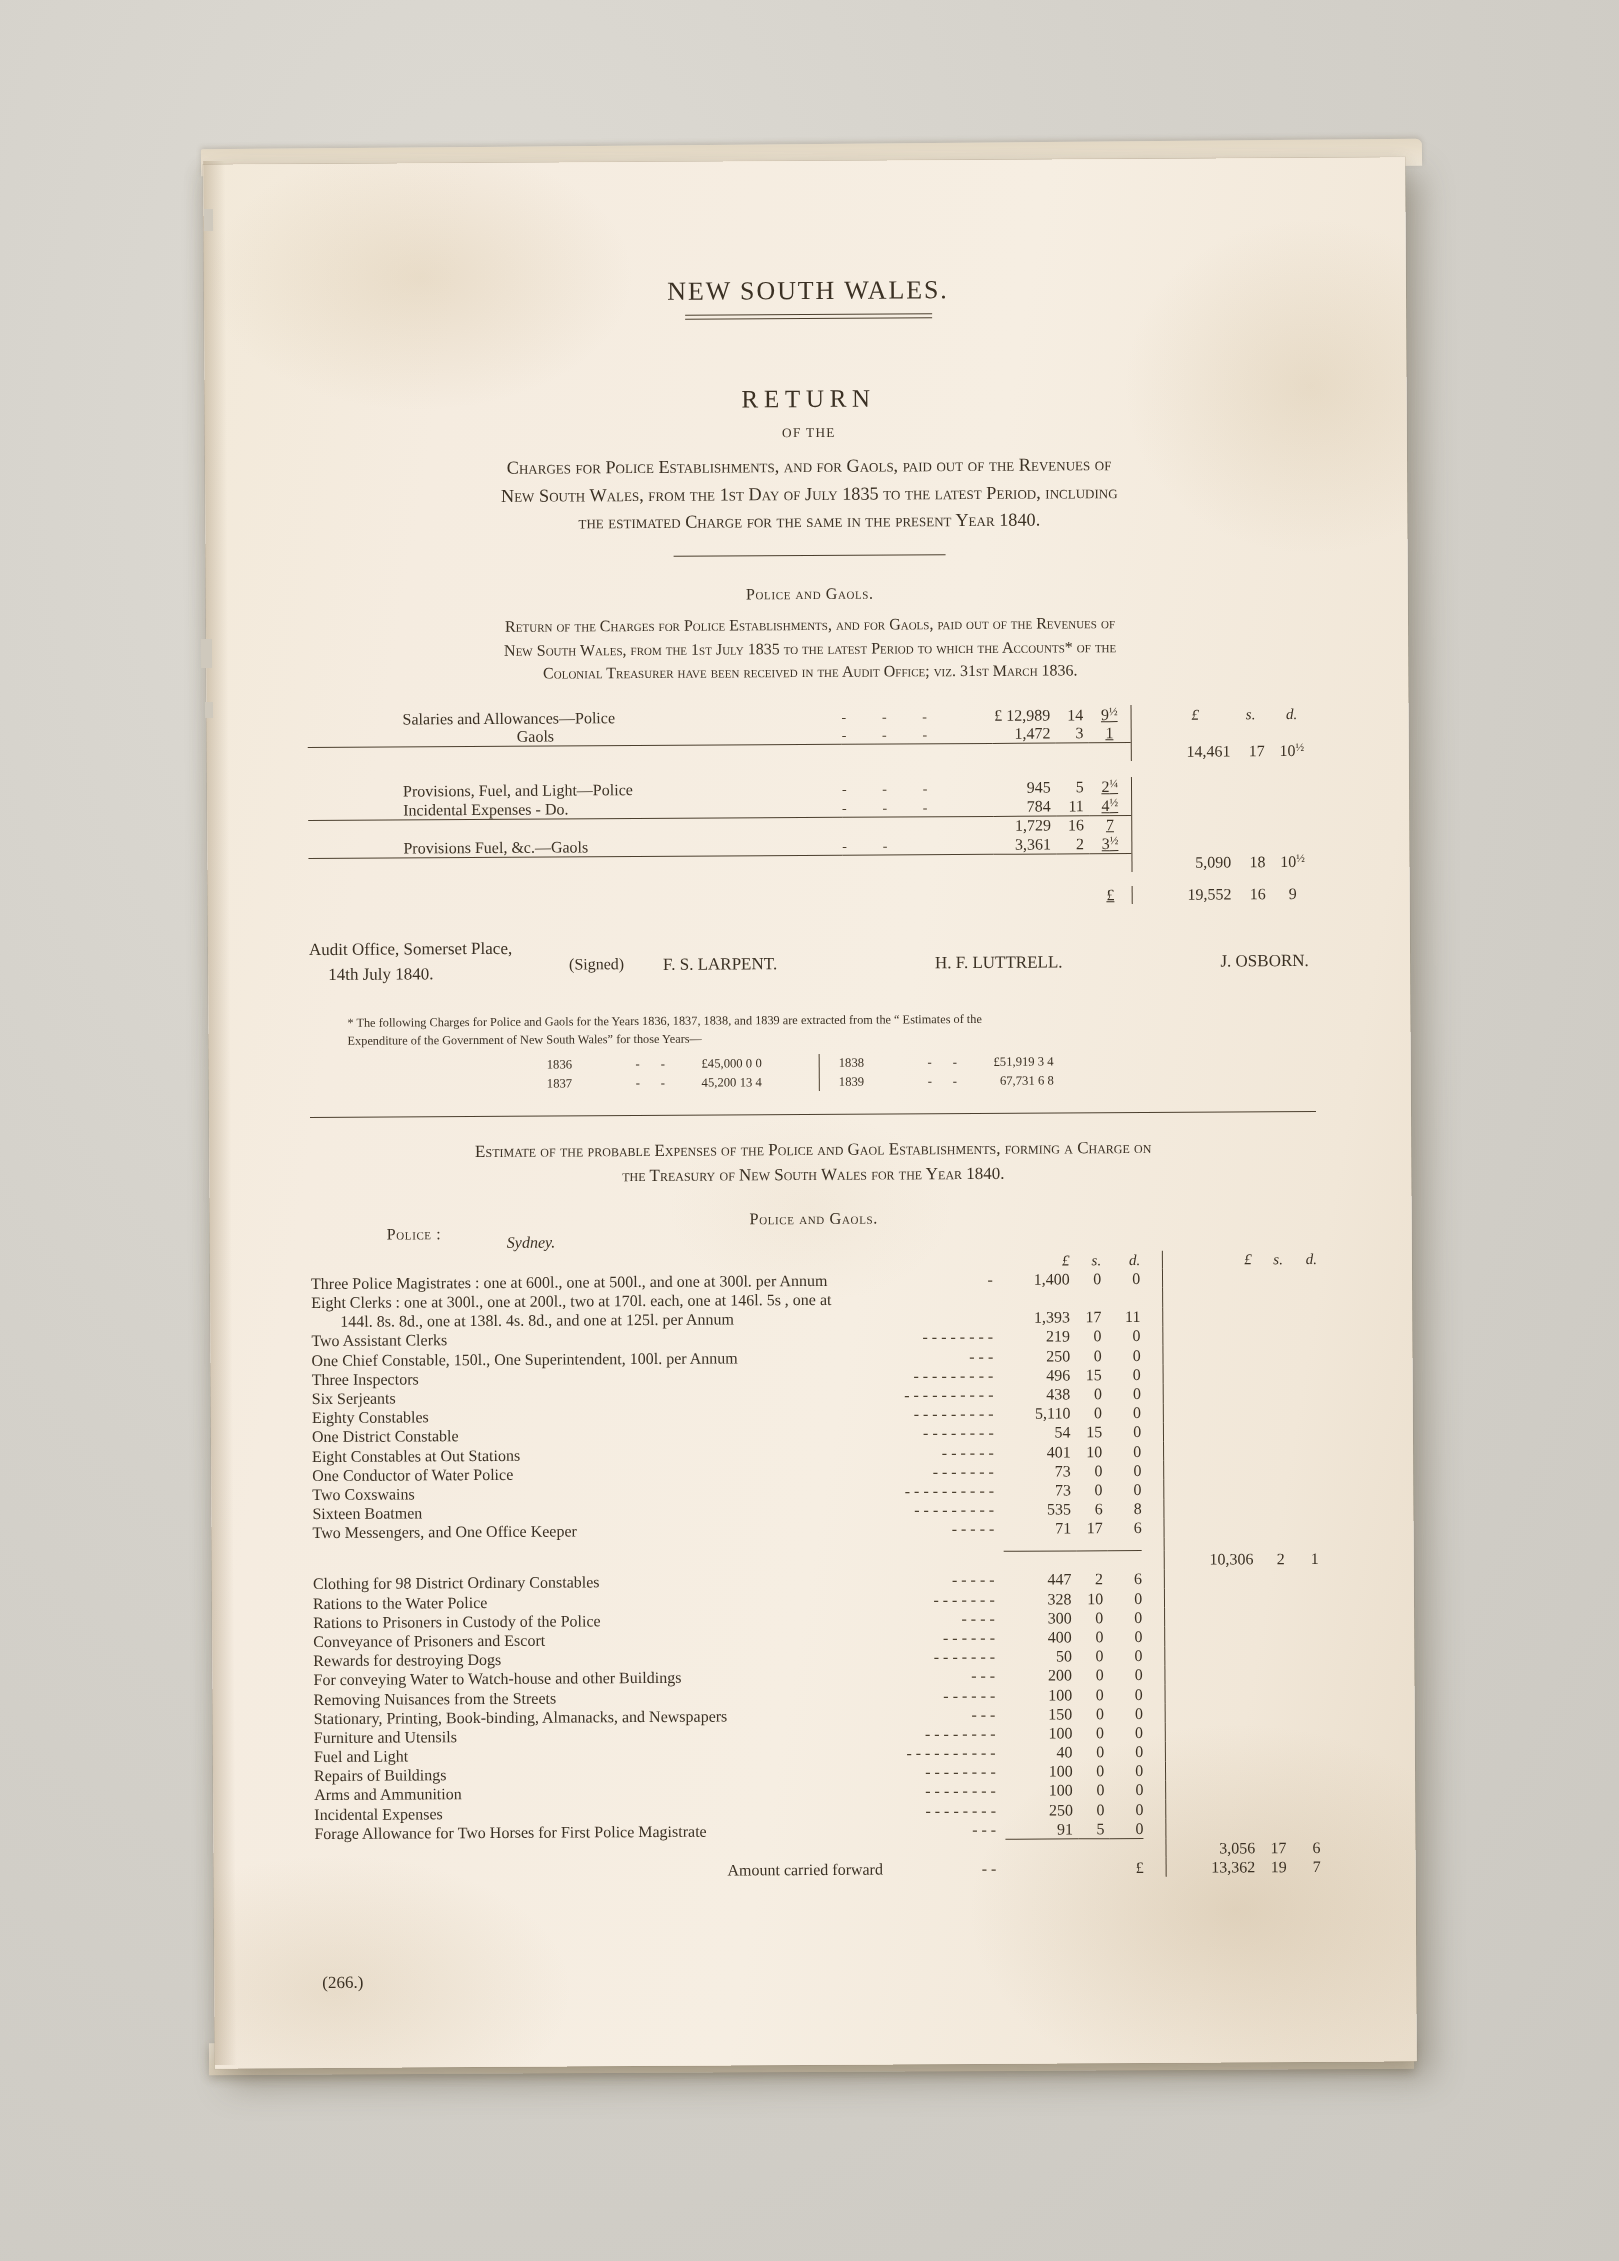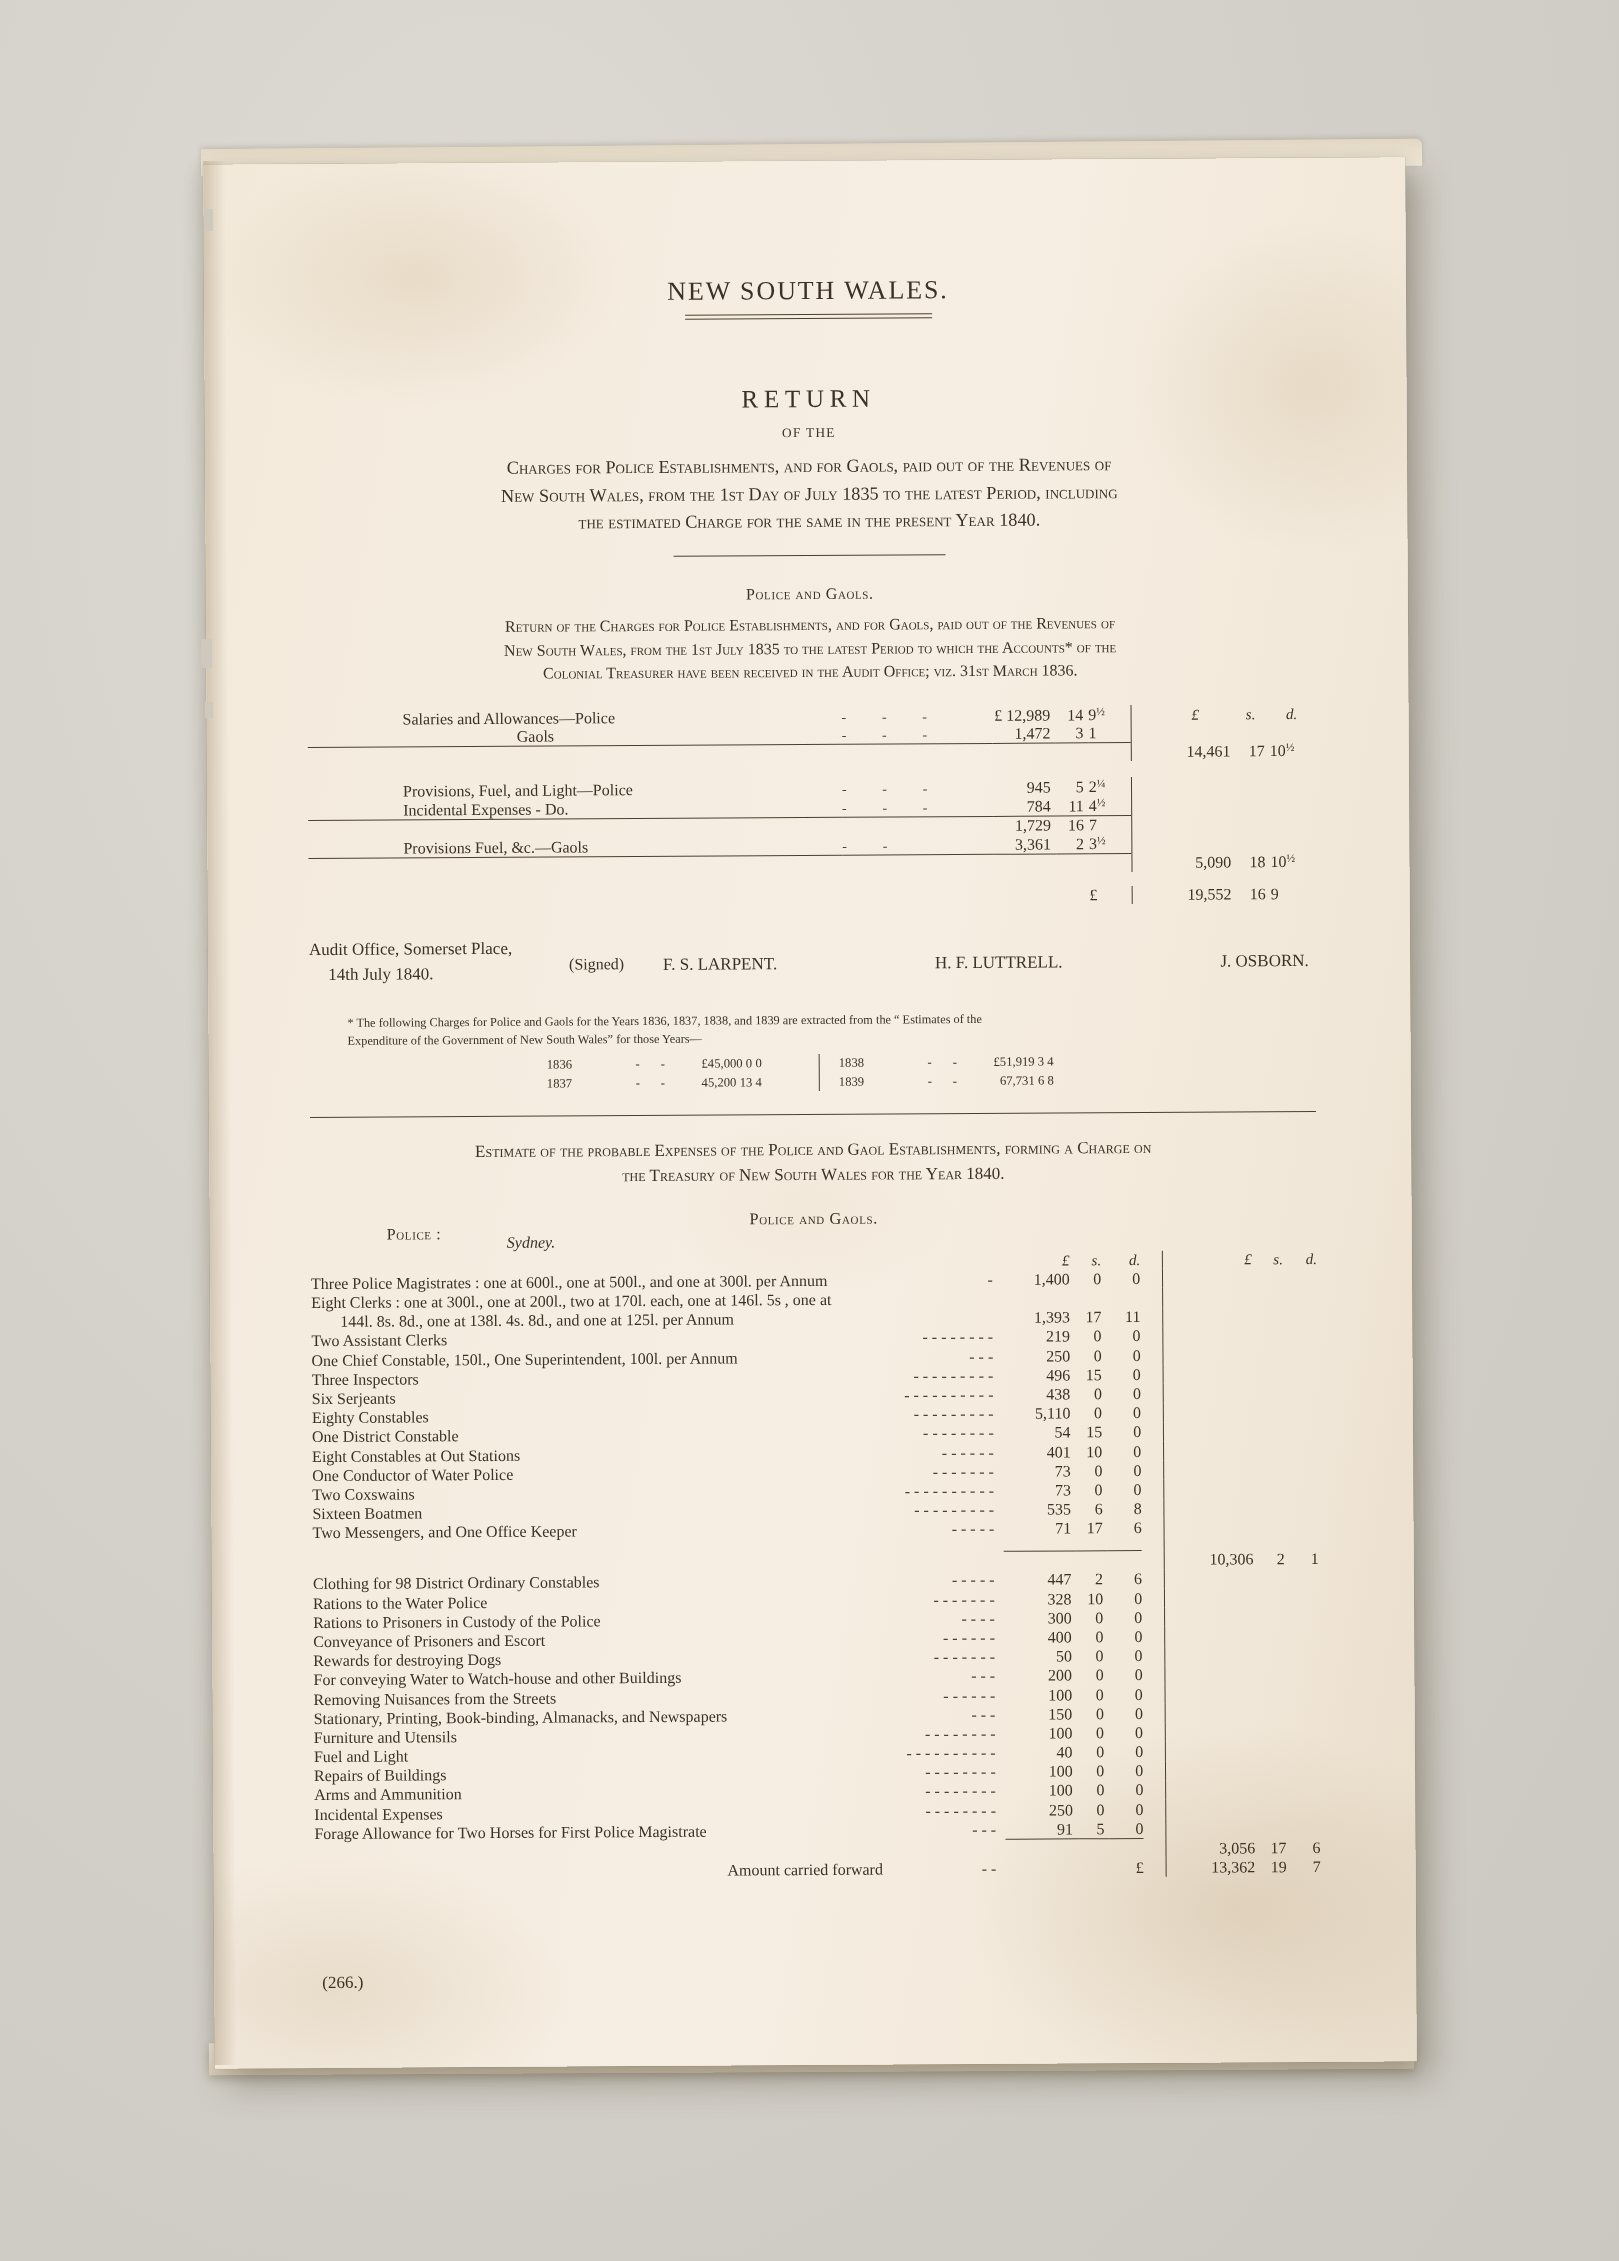--- a/index.html
+++ b/index.html
@@ -182,25 +182,25 @@
     border-collapse: collapse;
     width: 100%;
   }
   table.acct td { padding: 0; vertical-align: baseline; }
   .lbl { padding-left: 95px !important; white-space: nowrap; }
   .lbl2 { padding-left: 209px !important; white-space: nowrap; }
   .dots { color: #4b3f2e; letter-spacing: 6.3px; font-size: 14px; }
   .num { text-align: right; white-space: nowrap; font-variant-numeric: lining-nums; }
   .c-l { width: 58px; text-align: right; padding-right: 5px !important; }
   .c-s { width: 28px; text-align: right; padding-right: 5px !important; }
-  .c-d { width: 42px; text-align: left; }
+  .c-d { width: 42px; text-align: center; text-decoration: underline; }
   .gap { width: 29px; }
   .tot-l { width: 70px; text-align: right; padding-right: 6.3px !important; }
   .tot-s { width: 28px; text-align: right; padding-right: 5px !important; }
-  .tot-d { width: 44px; text-align: left; }
+  .tot-d { width: 44px; text-align: center; }
   .vline {
     border-left: 1.3px solid #4b3f2e;
   }
   .hdr-lsd { text-align: center; font-style: italic; font-size: 15px; }
   .ul-top td { border-top: 1.3px solid #4b3f2e; }
   .frac { font-size: 0.72em; vertical-align: 0.42em; }
 
   .signature-row {
     margin-top: 29px;
     display: flex;

